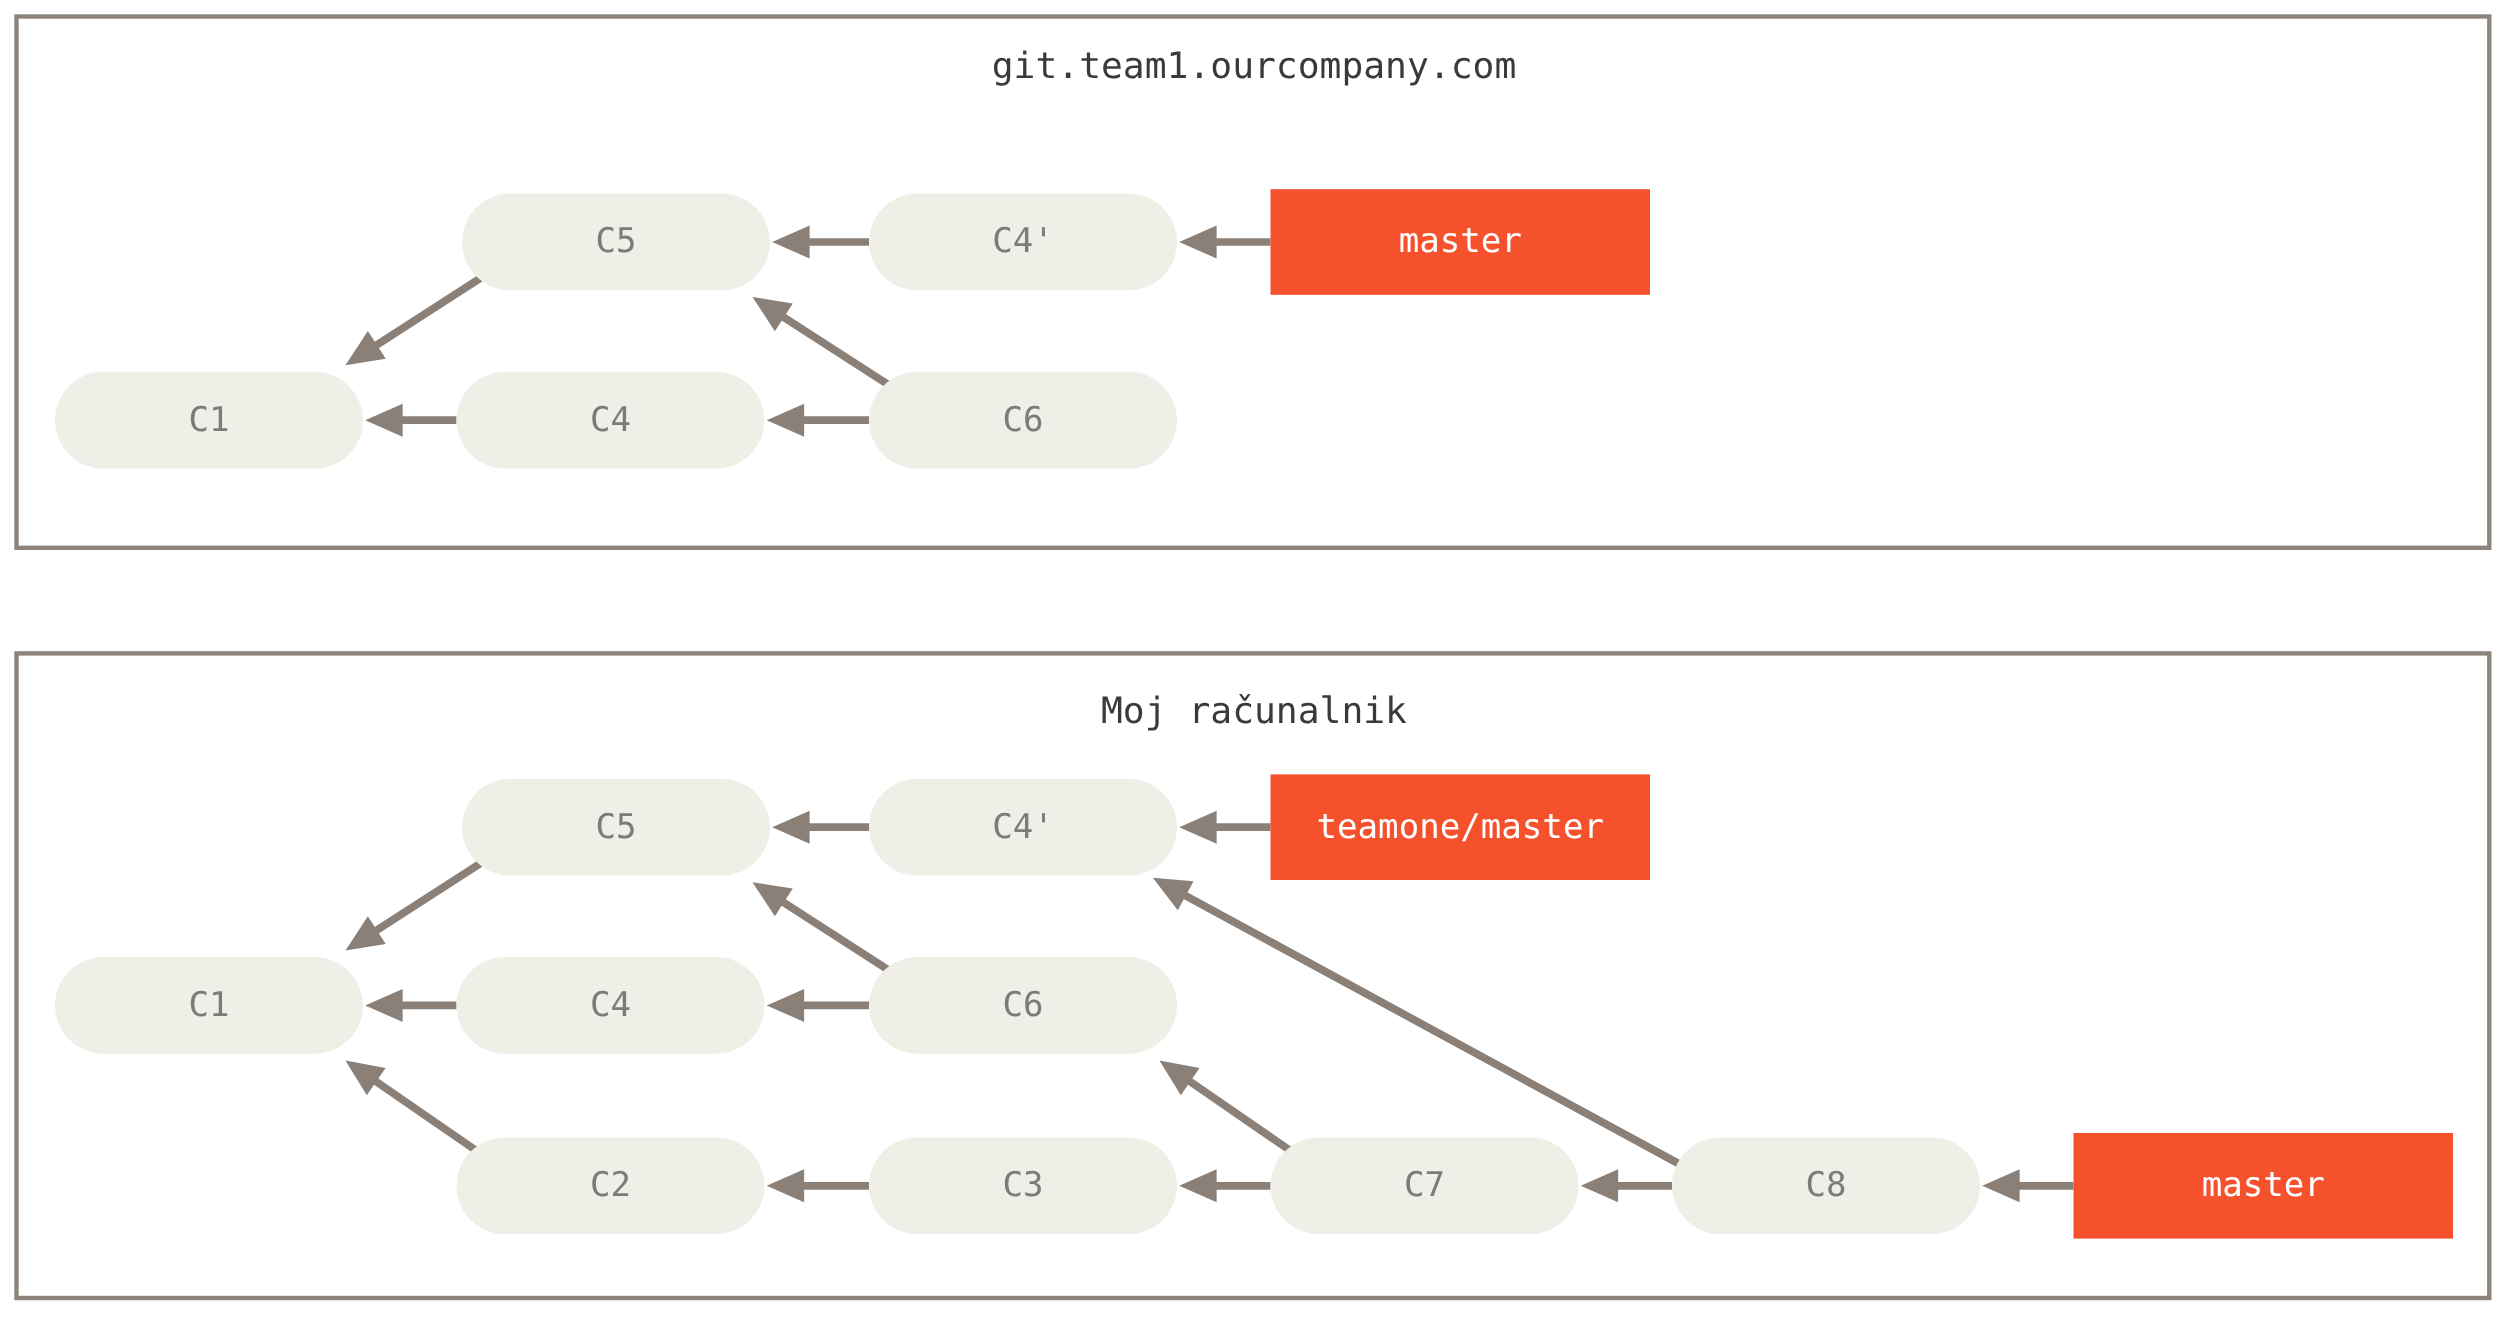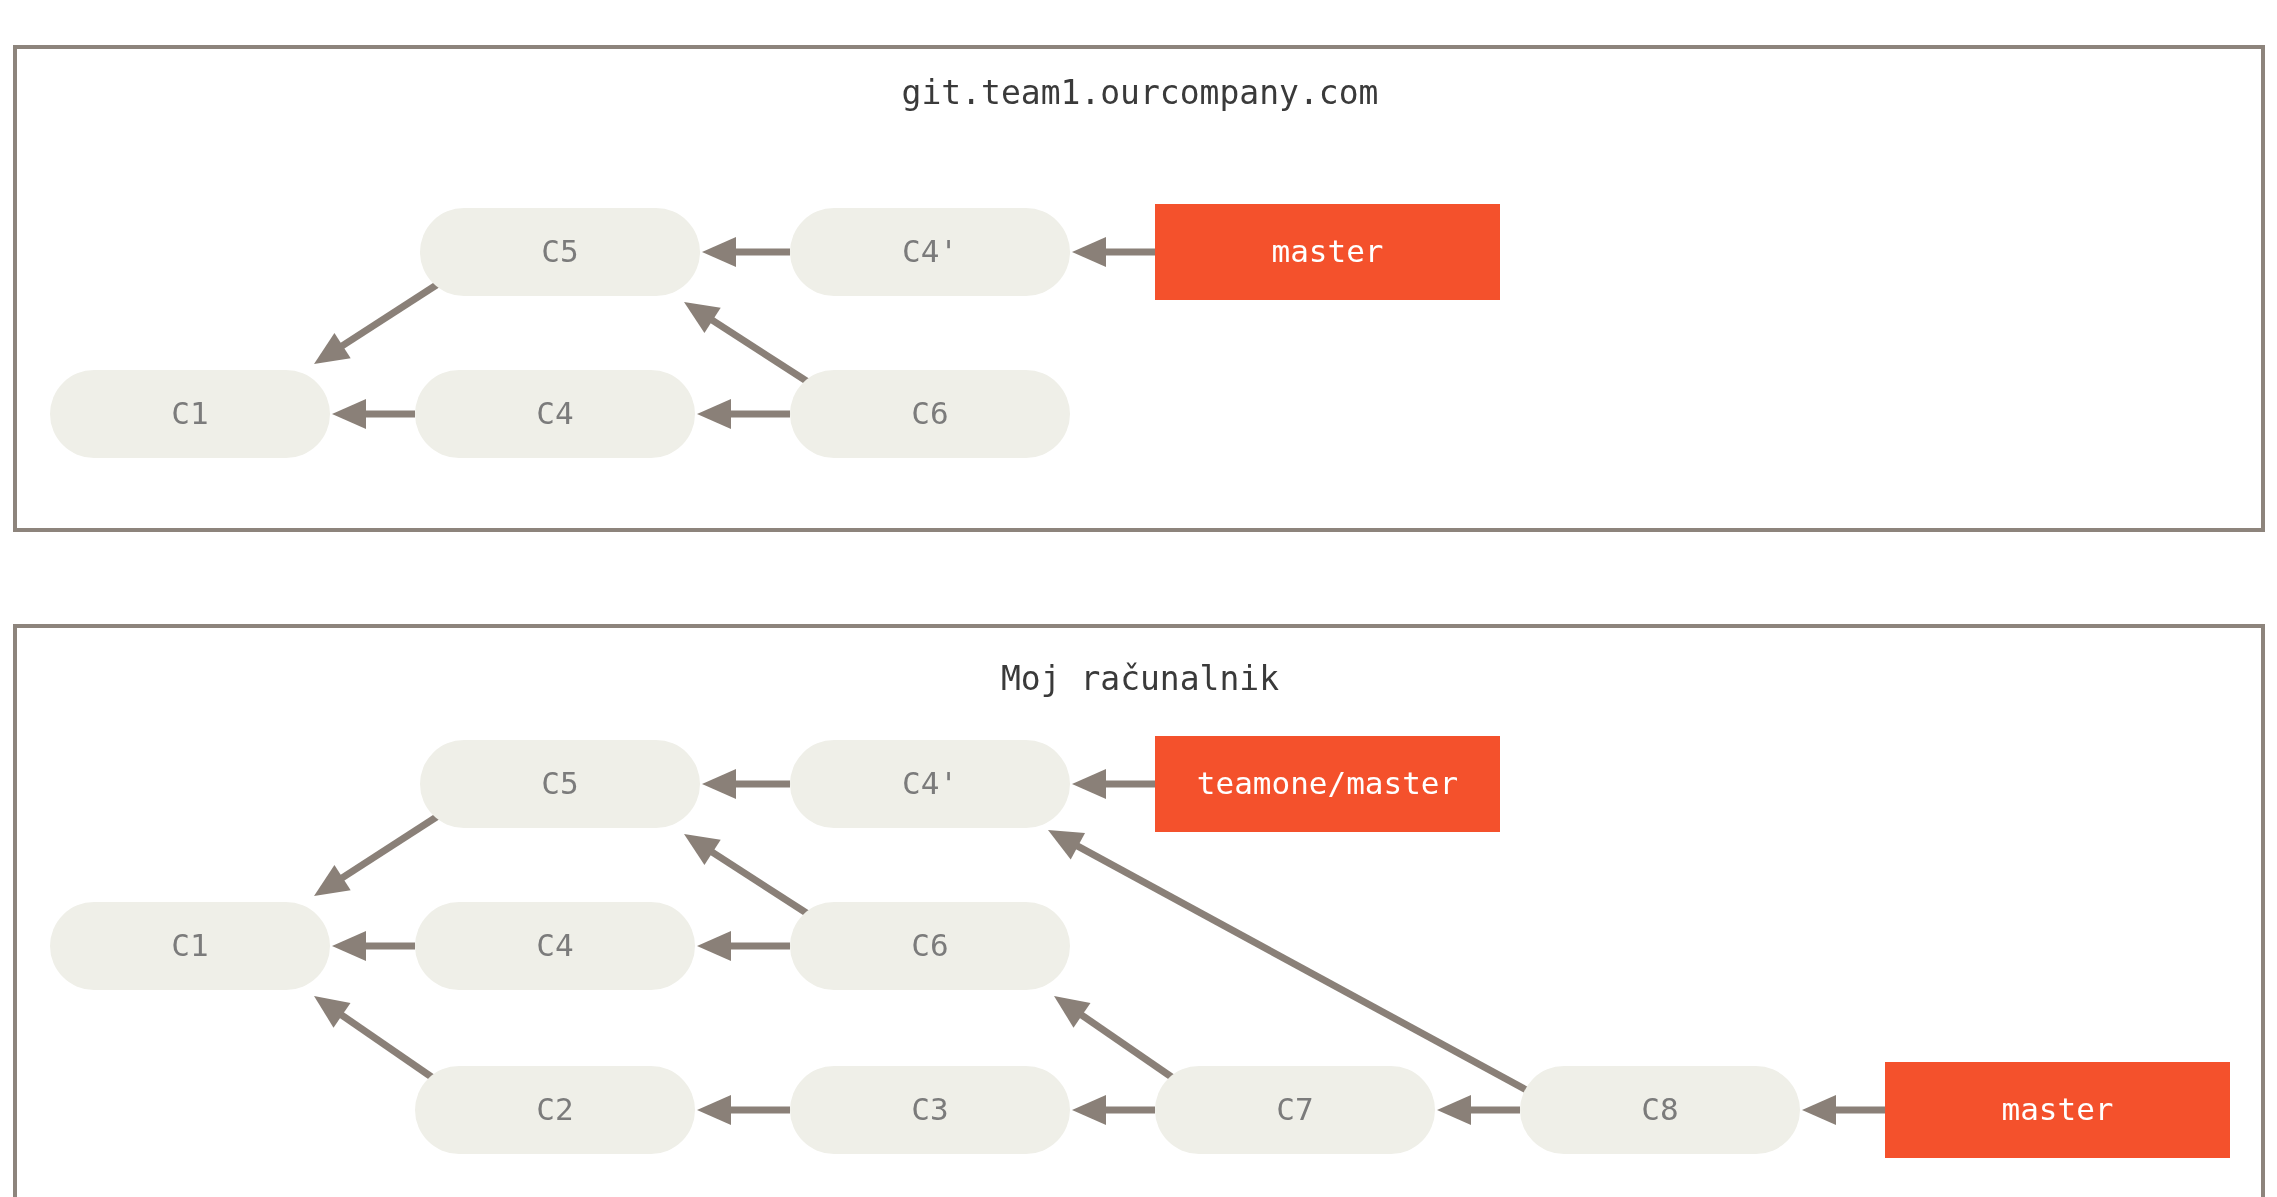--- a/index.html
+++ b/index.html
@@ -10,21 +10,20 @@
   body {
     width: 2277px;
     height: 1197px;
     font-family: "DejaVu Sans Mono", "Liberation Mono", monospace;
     overflow: hidden;
   }
   #stage {
     position: relative;
     width: 2277px;
     height: 864px;
-    margin-top: 32px;
   }
   svg.diagram {
     display: block;
     width: 2277px;
     height: 1197px;
   }
   .panel-frame {
     fill: none;
     stroke: #8d847c;
     stroke-width: 4;

